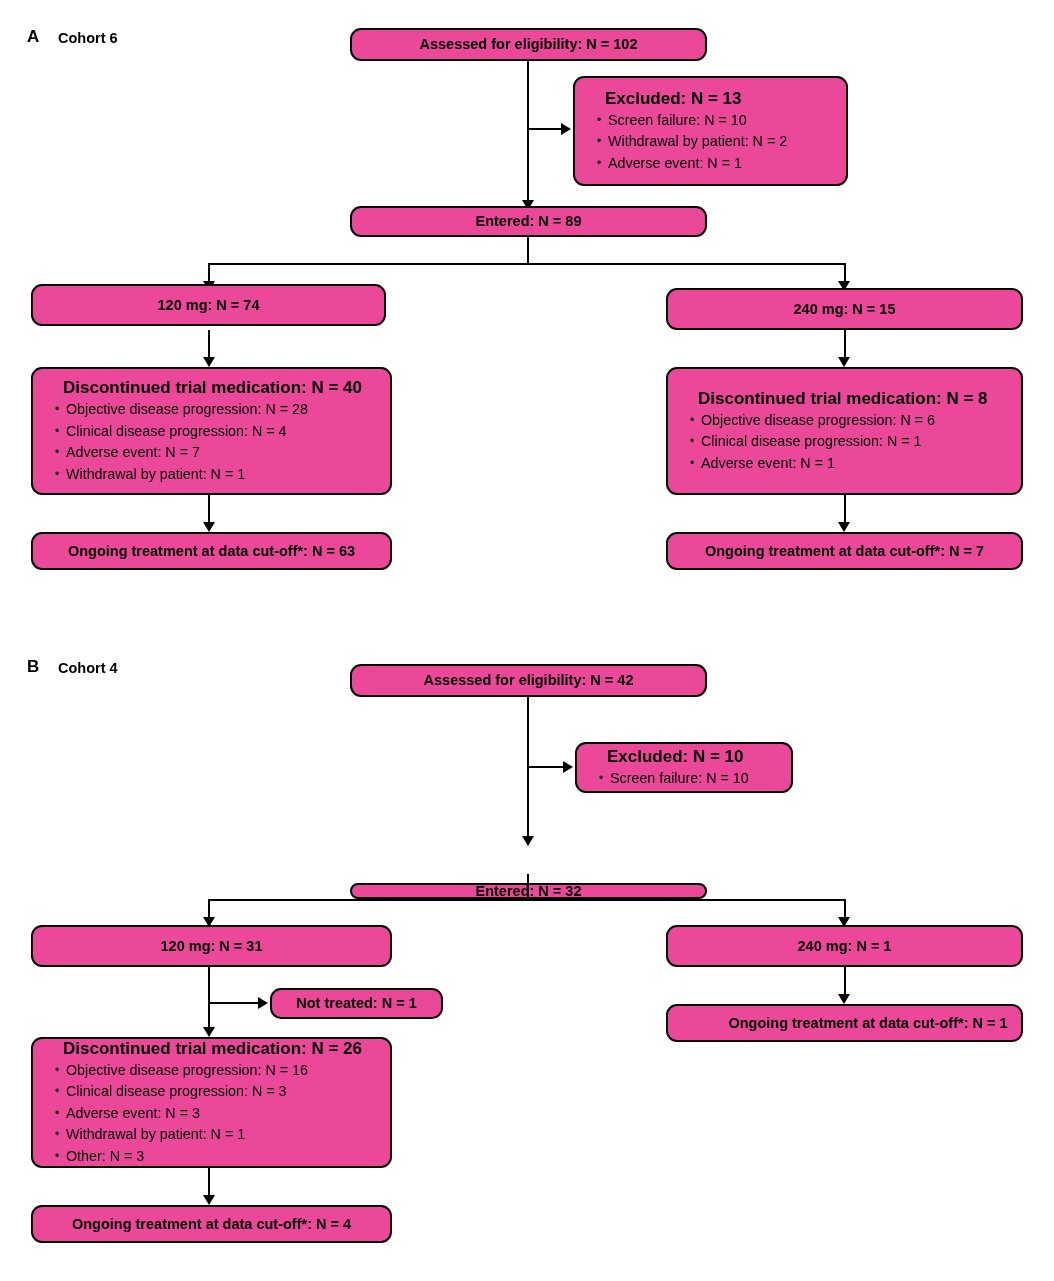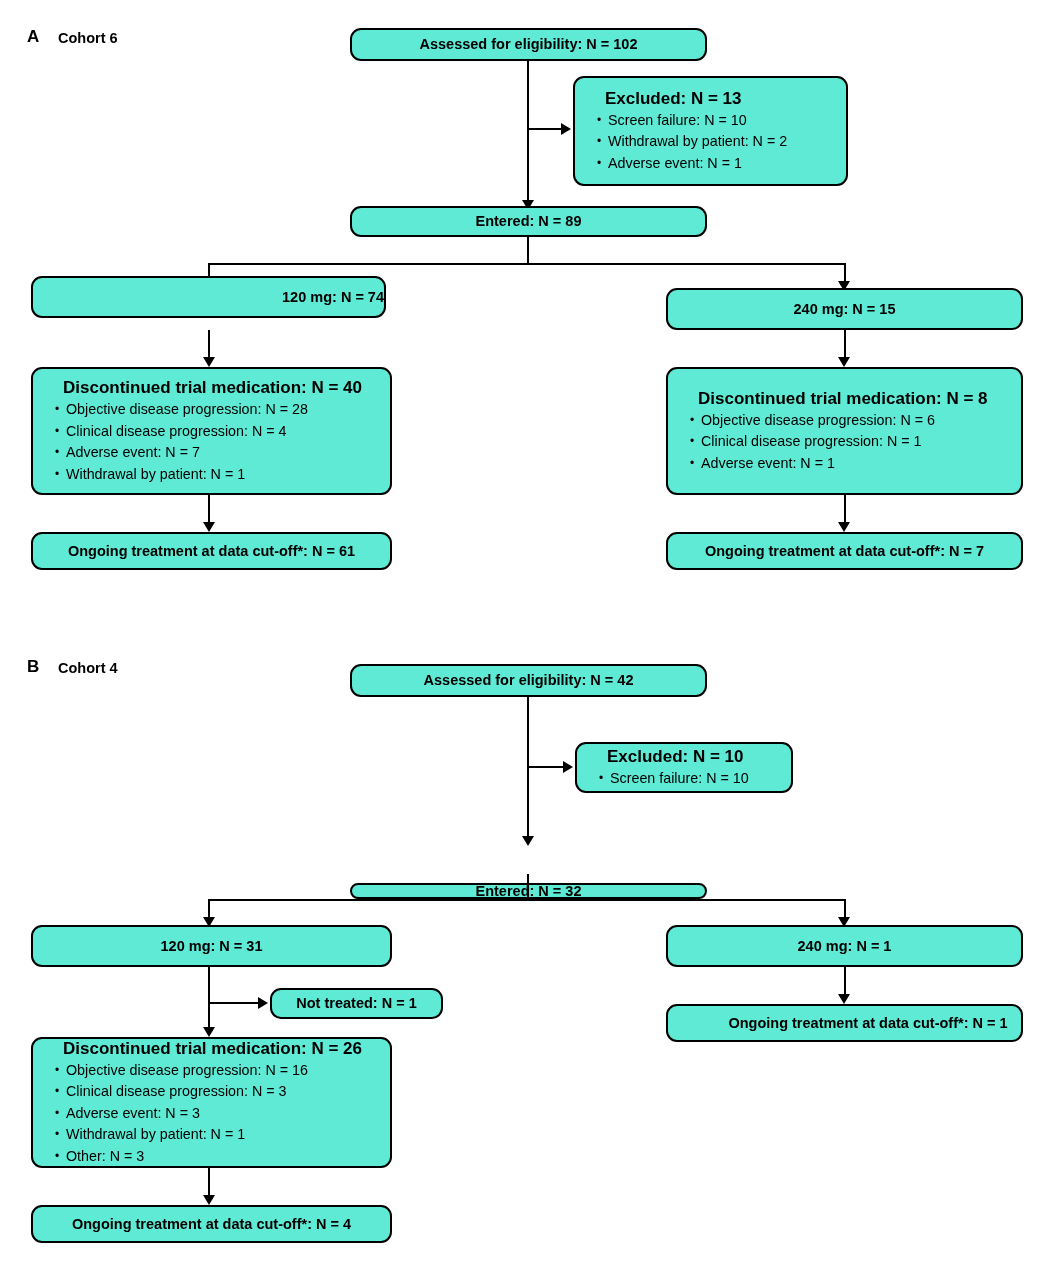--- a/index.html
+++ b/index.html
@@ -35,21 +35,21 @@
     font-weight: bold;
     line-height: 1;
   }
 
   
   .box {
     position: absolute;
     box-sizing: border-box;
     border: 2.4px solid #000000;
     border-radius: 11px;
-    background: #5eead4;
+    background: #ec4899;
     display: flex;
     flex-direction: column;
     justify-content: center;
   }
   .box.centered {
     align-items: center;
     text-align: center;
   }
   .box .title {
     font-size: 14.5px;
@@ -139,21 +139,21 @@
     <span class="title">Entered: N = 89</span>
   </div>
 
   <div class="vline" style="left:527px; top:237px; height:28px;"></div>
   <div class="hline" style="left:208px; top:263px; width:638px;"></div>
   <div class="vline" style="left:208px; top:263px; height:22px;"></div>
   <div class="vline" style="left:843.6px; top:263px; height:22px;"></div>
   <div class="arrow-down" style="left:202.7px; top:281px;"></div>
   <div class="arrow-down" style="left:838.3px; top:281px;"></div>
 
-  <div class="box centered" style="left:31px; top:276px; width:355px; height:42px;align-items:flex-end;">
+  <div class="box centered" style="left:31px; top:284px; width:355px; height:42px;">
     <span class="title">120 mg: N = 74</span>
   </div>
   <div class="box centered" style="left:666px; top:288px; width:357px; height:42px;">
     <span class="title">240 mg: N = 15</span>
   </div>
 
   <div class="vline" style="left:208px; top:330px; height:30px;"></div>
   <div class="arrow-down" style="left:202.7px; top:357px;"></div>
   <div class="vline" style="left:843.6px; top:330px; height:30px;"></div>
   <div class="arrow-down" style="left:838.3px; top:357px;"></div>
@@ -172,21 +172,21 @@
     <span class="li">Clinical disease progression: N = 1</span>
     <span class="li">Adverse event: N = 1</span>
   </div>
 
   <div class="vline" style="left:208px; top:495px; height:30px;"></div>
   <div class="arrow-down" style="left:202.7px; top:522px;"></div>
   <div class="vline" style="left:843.6px; top:495px; height:30px;"></div>
   <div class="arrow-down" style="left:838.3px; top:522px;"></div>
 
   <div class="box centered" style="left:31px; top:532px; width:361px; height:38px;">
-    <span class="title">Ongoing treatment at data cut-off*: N = 61</span>
+    <span class="title">Ongoing treatment at data cut-off*: N = 63</span>
   </div>
   <div class="box centered" style="left:666px; top:532px; width:357px; height:38px;">
     <span class="title">Ongoing treatment at data cut-off*: N = 7</span>
   </div>
 
   <div class="panel-letter" style="left:27px; top:658px;">B</div>
   <div class="panel-caption" style="left:58px; top:661px;">Cohort 4</div>
 
   <div class="box centered" style="left:350px; top:664px; width:357px; height:33px;">
     <span class="title">Assessed for eligibility: N = 42</span>

